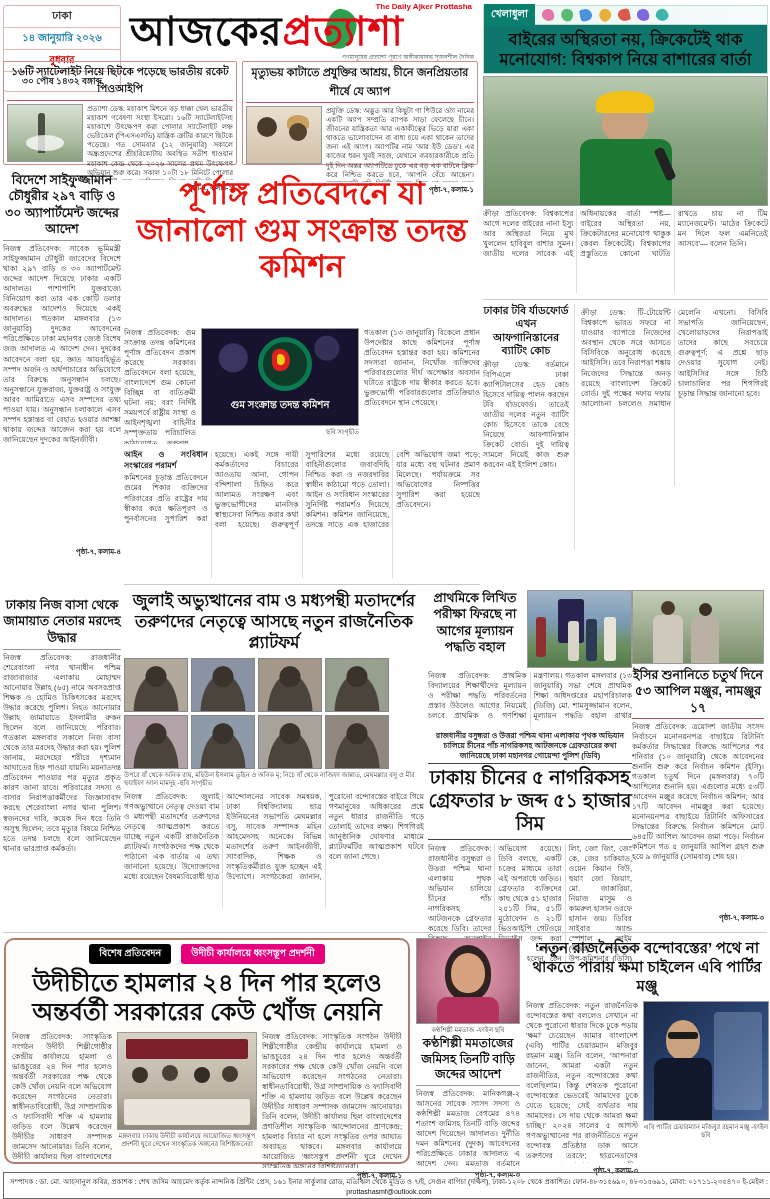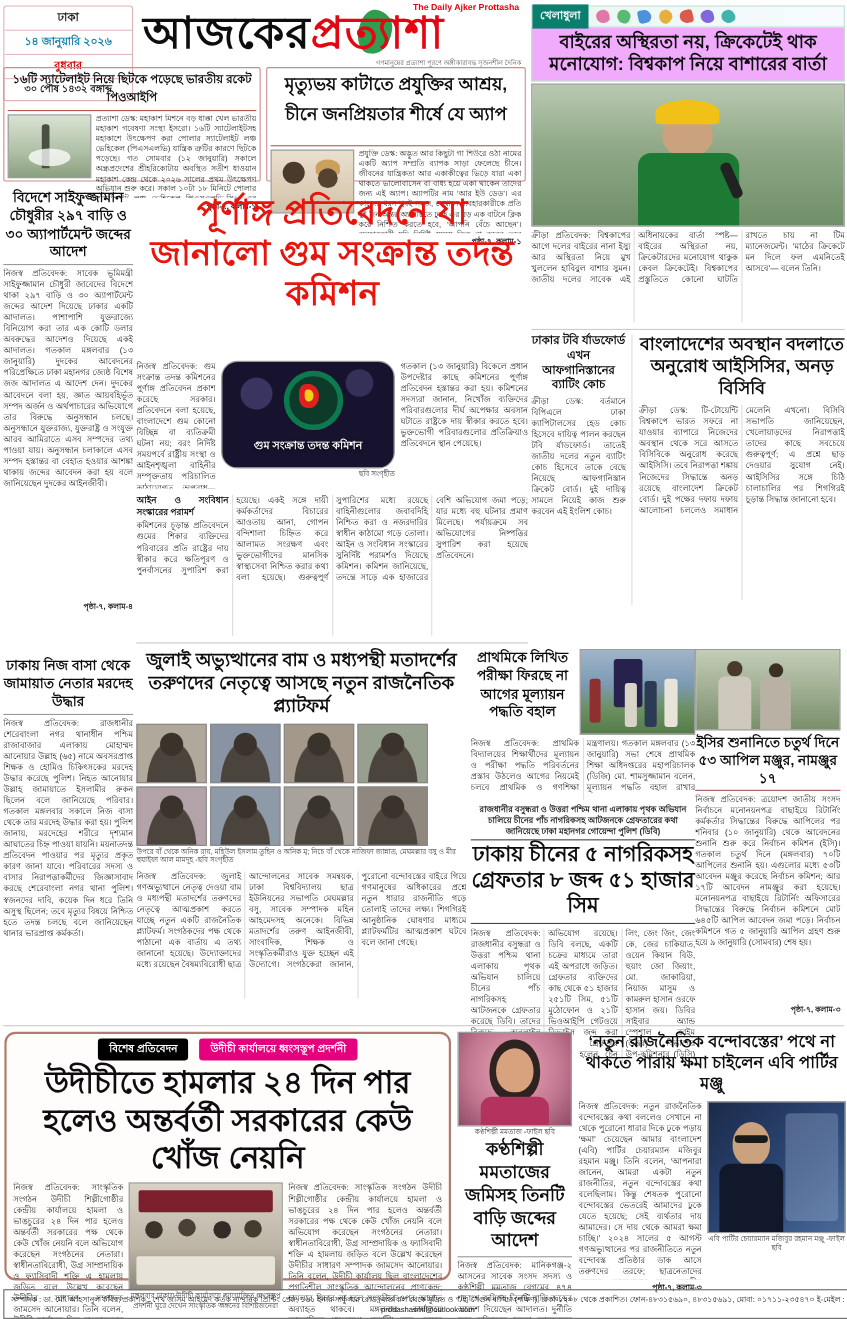--- a/index.html
+++ b/index.html
@@ -23,21 +23,21 @@
   .datebox .row:last-child{border-bottom:none;}
   .logo-line{font-weight:bold;letter-spacing:1px;font-size:40px;line-height:1;white-space:nowrap;}
   .logo-red{color:#e30613;position:relative;z-index:1;}
   .map-blob{position:absolute;width:30px;height:40px;background:#2e9e4f;z-index:0;
             border-radius:45% 60% 55% 40%/55% 40% 60% 45%;transform:rotate(8deg);}
   
   .sports-bar{display:flex;align-items:center;background:linear-gradient(90deg,#e8f6ef,#f7fbff);
               border:1px solid #bfe0cf;height:18px;}
   .sports-label{background:#0a7f6e;color:#fff;font-weight:bold;font-size:10px;padding:2px 7px 3px;}
   .sp-ico{display:inline-block;width:12px;height:12px;margin-left:7px;border-radius:50% 50% 40% 60%;opacity:.85;transform:rotate(-12deg);}
-  .sports-hl-box{background:#f0abfc;border:1px solid #bfe0c8;border-top:none;padding:4px 2px;}
+  .sports-hl-box{background:#0f766e;border:1px solid #bfe0c8;border-top:none;padding:4px 2px;}
   .tag{color:#fff;font-weight:bold;font-size:9.5px;padding:2px 10px 3px;border-radius:3px;white-space:nowrap;}
   .tile{width:62px;height:52px;background-color:#a8a095;border:1px solid #888;
         background-image:radial-gradient(circle at 50% 34%, #39332c 0 10px, rgba(0,0,0,0) 11px),
                          radial-gradient(ellipse at 50% 105%, #4a443c 0 22px, rgba(0,0,0,0) 23px);}
   .rule-h{border-top:1px solid #c9c9c9;}
   .hl-rule{border-bottom:1px solid #b55;}
 </style>
 </head>
 <body>
 
@@ -83,21 +83,20 @@
       <span class="shape" style="left:176px;top:70px;width:10px;height:34px;background:#222;transform:rotate(-24deg);border-radius:4px;"></span>
     </div>
     <div class="bt cols3" style="margin-top:3px;height:84px;overflow:hidden;">ক্রীড়া প্রতিবেদক: বিশ্বকাপের আগে দলের বাইরের নানা ইস্যু আর অস্থিরতা নিয়ে মুখ খুললেন হাবিবুল বাশার সুমন। জাতীয় দলের সাবেক এই অধিনায়কের বার্তা স্পষ্ট— বাইরের অস্থিরতা নয়, ক্রিকেটারদের মনোযোগ থাকুক কেবল ক্রিকেটেই। বিশ্বকাপের প্রস্তুতিতে কোনো ঘাটতি রাখতে চায় না টিম ম্যানেজমেন্ট। ‘মাঠের ক্রিকেটে মন দিলে ফল এমনিতেই আসবে’— বলেন তিনি।</div>
 
     <div style="display:flex;margin-top:6px;border-top:1px solid #ccc;padding-top:4px;">
       <div style="width:86px;border-right:1px solid #ddd;padding-right:5px;">
         <div class="hl center" style="font-size:10.5px;line-height:1.25;">ঢাকার টবি র্যাডফোর্ড এখন আফগানিস্তানের ব্যাটিং কোচ</div>
         <div class="bt" style="margin-top:3px;height:190px;overflow:hidden;">ক্রীড়া ডেস্ক: বর্তমানে বিপিএলে ঢাকা ক্যাপিটালসের হেড কোচ হিসেবে দায়িত্ব পালন করছেন টবি র্যাডফোর্ড। তাতেই জাতীয় দলের নতুন ব্যাটিং কোচ হিসেবে তাকে বেছে নিয়েছে আফগানিস্তান ক্রিকেট বোর্ড। দুই দায়িত্ব সামলে নিয়েই কাজ শুরু করবেন এই ইংলিশ কোচ।</div>
       </div>
       <div style="flex:1;padding-left:6px;">
-        <div class="hl center" style="font-size:16px;line-height:1.25;">বাংলাদেশের অবস্থান বদলাতে অনুরোধ আইসিসির, অনড় বিসিবি</div>
         <div class="bt cols2" style="margin-top:4px;height:178px;overflow:hidden;">ক্রীড়া ডেস্ক: টি-টোয়েন্টি বিশ্বকাপে ভারত সফরে না যাওয়ার ব্যাপারে নিজেদের অবস্থান থেকে সরে আসতে বিসিবিকে অনুরোধ করেছে আইসিসি। তবে নিরাপত্তা শঙ্কায় নিজেদের সিদ্ধান্তে অনড় রয়েছে বাংলাদেশ ক্রিকেট বোর্ড। দুই পক্ষের দফায় দফায় আলোচনা চললেও সমাধান মেলেনি এখনো। বিসিবি সভাপতি জানিয়েছেন, খেলোয়াড়দের নিরাপত্তাই তাদের কাছে সবচেয়ে গুরুত্বপূর্ণ; এ প্রশ্নে ছাড় দেওয়ার সুযোগ নেই। আইসিসির সঙ্গে চিঠি চালাচালির পর শিগগিরই চূড়ান্ত সিদ্ধান্ত জানানো হবে।</div>
       </div>
     </div>
   </div>
 
   <div class="abs" style="left:3px;top:61px;width:234px;height:104px;border:1px solid #cc8b8b;border-radius:2px;padding:2px 3px;box-sizing:border-box;">
     <div class="hl center hl-rule" style="font-size:10.5px;padding-bottom:2px;">১৬টি স্যাটেলাইট নিয়ে ছিটকে পড়েছে ভারতীয় রকেট পিওআইপি</div>
     <div style="display:flex;margin-top:3px;">
       <div class="fig" style="width:74px;height:56px;flex:none;">
         <span class="shape" style="left:0;top:0;width:74px;height:56px;background:linear-gradient(180deg,#d9e2d2 0%,#aebfa5 60%,#8ba07f 100%);"></span>
@@ -105,21 +104,21 @@
         <span class="shape" style="left:18px;top:30px;width:38px;height:16px;background:rgba(255,255,255,.75);border-radius:50%;"></span>
       </div>
       <div style="flex:1;padding-left:4px;">
         <div class="bt-sm" style="height:76px;overflow:hidden;">প্রত্যাশা ডেস্ক: মহাকাশ মিশনে বড় ধাক্কা খেল ভারতীয় মহাকাশ গবেষণা সংস্থা ইসরো। ১৬টি স্যাটেলাইটসহ মহাকাশে উৎক্ষেপণ করা পোলার স্যাটেলাইট লঞ্চ ভেহিকেল (পিএসএলভি) যান্ত্রিক ত্রুটির কারণে ছিটকে পড়েছে। গত সোমবার (১২ জানুয়ারি) সকালে অন্ধ্রপ্রদেশের শ্রীহরিকোটায় অবস্থিত সতীশ ধাওয়ান মহাকাশ কেন্দ্র থেকে ২০২৬ সালের প্রথম উৎক্ষেপণ অভিযান শুরু করে। সকাল ১০টা ১৮ মিনিটে পোলার স্যাটেলাইট লঞ্চ ভেহিকেল পিএসএলভি-সি৬২-এর মাধ্যমে রকেট উৎক্ষেপণের শেষ পর্যায়ে</div>
         <div class="jump">পৃষ্ঠা-৭, কলাম-১</div>
       </div>
     </div>
   </div>
 
   <div class="abs" style="left:242px;top:61px;width:236px;height:104px;border:1px solid #cc8b8b;border-radius:2px;padding:2px 3px;box-sizing:border-box;">
-    <div class="hl center hl-rule" style="font-size:16px;padding-bottom:14px;">মৃত্যুভয় কাটাতে প্রযুক্তির আশ্রয়, চীনে জনপ্রিয়তার শীর্ষে যে অ্যাপ</div>
+    <div class="hl center hl-rule" style="font-size:11px;padding-bottom:0;">মৃত্যুভয় কাটাতে প্রযুক্তির আশ্রয়, চীনে জনপ্রিয়তার শীর্ষে যে অ্যাপ</div>
     <div style="display:flex;margin-top:3px;">
       <div class="fig" style="width:74px;height:56px;flex:none;">
         <span class="shape" style="left:0;top:0;width:74px;height:56px;background:linear-gradient(180deg,#eadfce 0%,#d3c2aa 100%);"></span>
         <span class="shape" style="left:10px;top:10px;width:20px;height:20px;background:#4a3a2c;border-radius:50%;"></span>
         <span class="shape" style="left:40px;top:8px;width:22px;height:14px;background:#caa05e;border-radius:50% 50% 20% 20%;"></span>
         <span class="shape" style="left:42px;top:16px;width:18px;height:18px;background:#55422f;border-radius:50%;"></span>
       </div>
       <div style="flex:1;padding-left:4px;">
         <div class="bt-sm" style="height:76px;overflow:hidden;">প্রযুক্তি ডেস্ক: অদ্ভুত আর কিছুটা গা শিউরে ওঠা নামের একটি অ্যাপ সম্প্রতি ব্যাপক সাড়া ফেলেছে চীনে। জীবনের যান্ত্রিকতা আর একাকীত্বের ভিড়ে যারা একা থাকতে ভালোবাসেন বা বাধ্য হয়ে একা থাকেন তাদের জন্য এই অ্যাপ। অ্যাপটির নাম ‘আর ইউ ডেড’। এর কাজের ধরন খুবই সহজ, যেখানে ব্যবহারকারীকে প্রতি দুই দিন অন্তর অ্যাপটিতে ঢুকে এর বড় এক বাটনে ক্লিক করে নিশ্চিত করতে হবে, ‘আপনি বেঁচে আছেন’। ব্যবহারকারী যদি নির্দিষ্ট সময়ে ক্লিক না করেন তবে অ্যাপটি ধরে নেবে আপনি কোনো বিপদে পড়েছেন।</div>
         <div class="jump">পৃষ্ঠা-৭, কলাম-১</div>
@@ -139,21 +138,21 @@
     <div class="jump">পৃষ্ঠা-৭, কলাম-৩</div>
   </div>
 
   <div class="abs center" style="left:124px;top:176px;width:356px;">
     <div style="font-weight:bold;color:#e8150f;font-size:31px;line-height:1.18;">পূর্ণাঙ্গ প্রতিবেদনে যা জানালো গুম সংক্রান্ত তদন্ত কমিশন</div>
   </div>
 
   <div class="abs" style="left:124px;top:328px;width:356px;display:flex;">
     <div class="bt" style="width:72px;flex:none;height:116px;overflow:hidden;">নিজস্ব প্রতিবেদক: গুম সংক্রান্ত তদন্ত কমিশনের পূর্ণাঙ্গ প্রতিবেদন প্রকাশ করেছে সরকার। প্রতিবেদনে বলা হয়েছে, বাংলাদেশে গুম কোনো বিচ্ছিন্ন বা ব্যতিক্রমী ঘটনা নয়; বরং নির্দিষ্ট সময়পর্বে রাষ্ট্রীয় সংস্থা ও আইনশৃঙ্খলা বাহিনীর সম্পৃক্ততায় পরিচালিত কাঠামোগত অপরাধ— এমন সিদ্ধান্তে পৌঁছেছে গুম সংক্রান্ত তদন্ত কমিশন।</div>
     <div style="width:158px;flex:none;margin:0 5px;">
-      <div class="fig" style="width:156px;height:96px;border-radius:15px;">
+      <div class="fig" style="width:156px;height:96px;">
         <span class="shape" style="left:0;top:0;width:156px;height:96px;background:radial-gradient(circle at 20% 30%, #3a3560 0 14px, rgba(0,0,0,0) 15px),radial-gradient(circle at 80% 20%, #343058 0 12px, rgba(0,0,0,0) 13px),#17132e;"></span>
         <span class="shape" style="left:56px;top:8px;width:44px;height:44px;border:5px solid #0c7a4e;border-radius:50%;background:#0e3a2a;"></span>
         <span class="shape" style="left:70px;top:20px;width:18px;height:22px;background:#e02020;border-radius:40% 60% 55% 45%;"></span>
         <span class="shape" style="left:75px;top:25px;width:8px;height:11px;background:#f2d018;border-radius:40% 60% 55% 45%;"></span>
         <span class="shape center" style="left:8px;top:68px;width:140px;color:#fff;font-weight:bold;font-size:10px;text-shadow:0 1px 2px #000;">গুম সংক্রান্ত তদন্ত কমিশন</span>
       </div>
       <div class="cap" style="text-align:right;">ছবি সংগৃহীত</div>
     </div>
     <div class="bt" style="flex:1;height:116px;overflow:hidden;">গতকাল (১৩ জানুয়ারি) বিকেলে প্রধান উপদেষ্টার কাছে কমিশনের পূর্ণাঙ্গ প্রতিবেদন হস্তান্তর করা হয়। কমিশনের সদস্যরা জানান, নিখোঁজ ব্যক্তিদের পরিবারগুলোর দীর্ঘ অপেক্ষার অবসান ঘটাতে রাষ্ট্রকে দায় স্বীকার করতে হবে। ভুক্তভোগী পরিবারগুলোর প্রতিক্রিয়াও প্রতিবেদনে স্থান পেয়েছে।</div>
   </div>
@@ -214,21 +213,21 @@
     <div class="jump">পৃষ্ঠা-৭, কলাম-৩</div>
   </div>
 
   <div class="abs rule-h" style="left:3px;top:932px;width:764px;"></div>
 
   <div class="abs" style="left:4px;top:938px;width:406px;height:226px;border:2px solid #b07c6e;border-radius:10px;padding:4px 6px;box-sizing:border-box;background:#fffdfb;">
     <div style="display:flex;justify-content:center;gap:10px;">
       <span class="tag" style="background:#000000;">বিশেষ প্রতিবেদন</span>
       <span class="tag" style="background:#e5007e;">উদীচী কার্যালয়ে ধ্বংসস্তূপ প্রদর্শনী</span>
     </div>
-    <div class="hl center" style="font-size:28px;line-height:1.22;margin-top:4px;">উদীচীতে হামলার ২৪ দিন পার হলেও অন্তর্বর্তী সরকারের কেউ খোঁজ নেয়নি</div>
+    <div class="hl center" style="font-size:24px;line-height:1.22;margin-top:4px;">উদীচীতে হামলার ২৪ দিন পার হলেও অন্তর্বর্তী সরকারের কেউ খোঁজ নেয়নি</div>
     <div style="display:flex;margin-top:5px;">
       <div class="bt" style="width:100px;flex:none;height:128px;overflow:hidden;">নিজস্ব প্রতিবেদক: সাংস্কৃতিক সংগঠন উদীচী শিল্পীগোষ্ঠীর কেন্দ্রীয় কার্যালয়ে হামলা ও ভাঙচুরের ২৪ দিন পার হলেও অন্তর্বর্তী সরকারের পক্ষ থেকে কেউ খোঁজ নেয়নি বলে অভিযোগ করেছেন সংগঠনের নেতারা। স্বাধীনতাবিরোধী, উগ্র সাম্প্রদায়িক ও ফ্যাসিবাদী শক্তি এ হামলায় জড়িত বলে উল্লেখ করেছেন উদীচীর সাধারণ সম্পাদক জামসেদ আনোয়ার। তিনি বলেন, উদীচী কার্যালয় ছিল বাংলাদেশের প্রগতিশীল সাংস্কৃতিক আন্দোলনের প্রাণকেন্দ্র; হামলার বিচার না হলে সংস্কৃতির ওপর আঘাত অব্যাহত থাকবে। মঙ্গলবার কার্যালয়ে আয়োজিত ‘ধ্বংসস্তূপ প্রদর্শনী’ ঘুরে দেখেন সাংস্কৃতিক অঙ্গনের বিশিষ্টজনেরা।</div>
       <div style="width:140px;flex:none;margin:0 5px;">
         <div class="fig" style="width:138px;height:96px;">
           <span class="shape" style="left:0;top:0;width:138px;height:96px;background:linear-gradient(180deg,#d8d2c6 0%,#bdb5a6 60%,#8e877a 100%);"></span>
           <span class="shape" style="left:8px;top:6px;width:122px;height:20px;background:#7a1f2b;border-radius:2px;"></span>
           <span class="shape" style="left:14px;top:34px;width:16px;height:16px;background:#3c342b;border-radius:50%;"></span>
           <span class="shape" style="left:44px;top:32px;width:16px;height:16px;background:#4a4036;border-radius:50%;"></span>
           <span class="shape" style="left:76px;top:34px;width:16px;height:16px;background:#332c25;border-radius:50%;"></span>
           <span class="shape" style="left:104px;top:33px;width:16px;height:16px;background:#453c31;border-radius:50%;"></span>
@@ -244,21 +243,21 @@
   </div>
 
   <div class="abs" style="left:416px;top:938px;width:104px;">
     <div class="fig" style="width:102px;height:84px;">
       <span class="shape" style="left:0;top:0;width:102px;height:84px;background:radial-gradient(circle at 50% 40%, #e8a7b8 0%, #c27790 60%, #8e4b66 100%);"></span>
       <span class="shape" style="left:28px;top:6px;width:46px;height:56px;background:#2e2320;border-radius:50% 50% 44% 44%;"></span>
       <span class="shape" style="left:34px;top:14px;width:34px;height:40px;background:#d9a27e;border-radius:50% 50% 46% 46%;"></span>
       <span class="shape" style="left:20px;top:58px;width:62px;height:26px;background:#b3325e;border-radius:10px 10px 0 0;"></span>
     </div>
     <div class="cap">কণ্ঠশিল্পী মমতাজ -ফাইল ছবি</div>
-    <div class="hl center" style="font-size:16px;line-height:1.3;margin-top:2px;border-bottom:1px solid #999;padding-bottom:2px;">কণ্ঠশিল্পী মমতাজের জমিসহ তিনটি বাড়ি জব্দের আদেশ</div>
+    <div class="hl center" style="font-size:12px;line-height:1.3;margin-top:2px;border-bottom:1px solid #999;padding-bottom:2px;">কণ্ঠশিল্পী মমতাজের জমিসহ তিনটি বাড়ি জব্দের আদেশ</div>
     <div class="bt" style="margin-top:3px;height:78px;overflow:hidden;">নিজস্ব প্রতিবেদক: মানিকগঞ্জ-২ আসনের সাবেক সংসদ সদস্য ও কণ্ঠশিল্পী মমতাজ বেগমের ৪৭৪ শতাংশ জমিসহ তিনটি বাড়ি জব্দের আদেশ দিয়েছেন আদালত। দুর্নীতি দমন কমিশনের (দুদক) আবেদনের পরিপ্রেক্ষিতে ঢাকার আদালত এ আদেশ দেন। মমতাজ বর্তমানে কারাগারে; তার বিরুদ্ধে হত্যাসহ একাধিক মামলা আছে। আছে মানি লন্ডারিংয়ের অভিযোগও, যা অনুসন্ধান করছে দুদক। জব্দ সম্পত্তির মধ্যে রাজধানীর একটি ও মানিকগঞ্জের দুটি বাড়ি রয়েছে।</div>
     <div class="jump">পৃষ্ঠা-৭, কলাম-৩</div>
   </div>
 
   <div class="abs" style="left:526px;top:938px;width:242px;">
     <div class="hl center" style="font-size:15px;line-height:1.28;">‘নতুন রাজনৈতিক বন্দোবস্তের’ পথে না থাকতে পারায় ক্ষমা চাইলেন এবি পার্টির মঞ্জু</div>
     <div style="display:flex;margin-top:5px;">
       <div style="width:112px;flex:none;">
         <div class="bt" style="height:162px;overflow:hidden;">নিজস্ব প্রতিবেদক: নতুন রাজনৈতিক বন্দোবস্তের কথা বললেও সেখানে না থেকে পুরোনো ধারার দিকে ঢুকে পড়ায় ‘ক্ষমা’ চেয়েছেন আমার বাংলাদেশ (এবি) পার্টির চেয়ারম্যান মজিবুর রহমান মঞ্জু। তিনি বলেন, ‘আপনারা জানেন, আমরা একটা নতুন রাজনীতির, নতুন বন্দোবস্তের কথা বলেছিলাম। কিন্তু শেষতক পুরোনো বন্দোবস্তের ভেতরেই আমাদের ঢুকে যেতে হয়েছে; সেই ব্যর্থতার দায় আমাদের। সে দায় থেকে আমরা ক্ষমা চাচ্ছি।’ ২০২৪ সালের ৫ আগস্ট গণঅভ্যুত্থানের পর রাজনীতিতে নতুন বন্দোবস্ত প্রতিষ্ঠার ডাক আসে তরুণদের তরফে; ছাত্রনেতাদের নেতৃত্বে আত্মপ্রকাশ করে জাতীয় নাগরিক পার্টি-এনসিপি। ১২ ফেব্রুয়ারির জাতীয় সংসদ নির্বাচন সামনে রেখে জামায়াতে ইসলামী নেতৃত্বাধীন জোটে যোগ দিয়েছে এনসিপি; সঙ্গী হয়েছে এবি পার্টিও।</div>
         <div class="jump">পৃষ্ঠা-৭, কলাম-৩</div>

